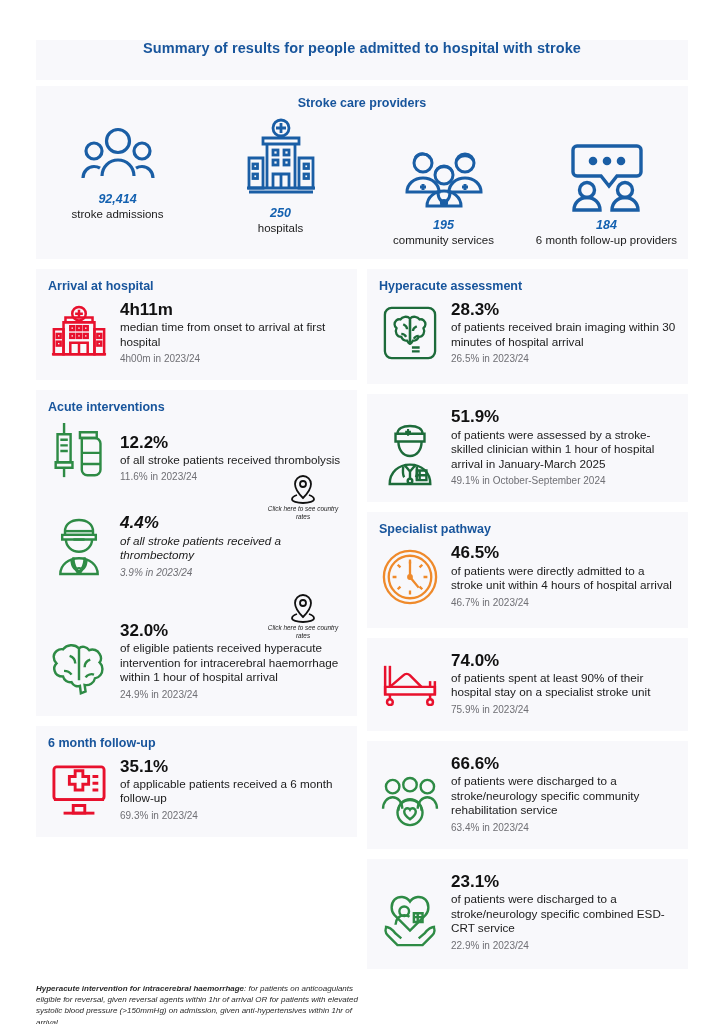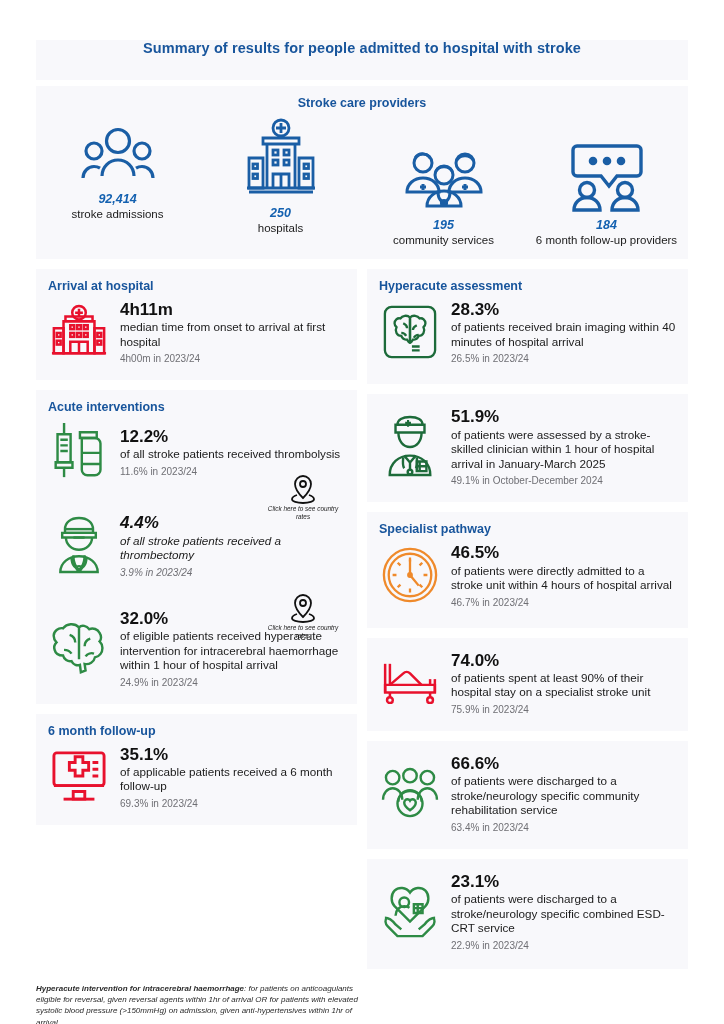--- a/index.html
+++ b/index.html
@@ -47,21 +47,21 @@
   
   .cols { display: flex; gap: 10px; margin-top: 10px; align-items: flex-start; }
   .col-l { width: 322px; }
   .col-r { width: 322px; }
 
   .card { background: #f8f8fb; padding: 10px 12px 12px 12px; margin-bottom: 10px; position: relative; }
   .sec-head {
     font-size: 12.5px; font-weight: bold; color: #18559c; margin-bottom: 6px;
   }
 
-  .metric { display: flex; align-items: center; gap: 10px; margin-bottom: 4px; }
+  .metric { display: flex; align-items: flex-end; gap: 10px; margin-bottom: 4px; }
   .metric .icon-wrap {
     width: 62px; min-width: 62px; height: 62px;
     display: flex; align-items: center; justify-content: center;
   }
   .metric .body { flex: 1; padding-top: 2px; }
   .metric .big { font-size: 17px; font-weight: bold; color: #111; line-height: 1.08; }
   .metric .desc { font-size: 11.7px; color: #1b1b1b; line-height: 1.24; margin-top: 1px; }
   .metric .prev { font-size: 10px; color: #6f6f74; margin-top: 4px; }
 
   
@@ -286,21 +286,21 @@
           <svg width="28" height="30" viewBox="0 0 28 30" style="margin:0 auto;">
             <g fill="none" stroke="#111" stroke-width="1.8">
               <path d="M14 2a8 8 0 0 0-8 8c0 6 8 14 8 14s8-8 8-14a8 8 0 0 0-8-8z"></path>
               <circle cx="14" cy="10" r="3"></circle>
               <path d="M8 21c-3 1-5 2.6-5 4.2C3 27.4 7.9 29 14 29s11-1.6 11-3.8c0-1.6-2-3.2-5-4.2"></path>
             </g>
           </svg>
           <div class="cap">Click here to see country rates</div>
         </div>
 
-        <div class="metric" style="margin-top:30px;">
+        <div class="metric" style="margin-top:42px;">
           <div class="icon-wrap">
             <svg width="60" height="54" viewBox="0 0 64 56">
               <g fill="none" stroke="#2e8b45" stroke-width="2.6">
                 <path d="M32 6c-5-5-13-4-17 1-5-1-10 3-10 8 0 3 1 5 3 7-2 2-3 5-2 8 1 4 5 6 9 6 1 4 5 7 9 6 2 4 6 5 9 4l1 8 5-2-1-7c5 1 10-2 11-7 5-1 8-5 8-10 0-3-1-5-3-7 2-2 2-6 0-9-2-4-7-6-11-4-3-4-8-5-11-2z"></path>
                 <path d="M32 6v34M22 14c3 1 6 4 6 8M44 18c-3 1-6 4-6 8M16 30c3 0 6 1 8 4M48 34c-3-1-7 0-9 3"></path>
               </g>
             </svg>
           </div>
           <div class="body">
             <div class="big">32.0%</div>
@@ -347,21 +347,21 @@
                 <rect x="3" y="3" width="52" height="52" rx="7"></rect>
                 <path d="M29 14c-3-3-8-2-10 1-3-1-6 2-6 5 0 2 1 3 2 4-1 2-1 4 0 6 1 2 3 3 5 3 1 3 3 4 6 4 1 2 2 3 3 3V14z"></path>
                 <path d="M29 14c3-3 8-2 10 1 3-1 6 2 6 5 0 2-1 3-2 4 1 2 1 4 0 6-1 2-3 3-5 3-1 3-3 4-6 4-1 2-2 3-3 3V14z"></path>
                 <path d="M22 20c2 1 4 2 4 5M36 22c-2 1-4 3-4 5M20 30c2 0 4 1 5 3M38 32c-2 0-4 1-5 3"></path>
                 <path d="M31 44h8M31 48h8"></path>
               </g>
             </svg>
           </div>
           <div class="body">
             <div class="big">28.3%</div>
-            <div class="desc">of patients received brain imaging within 40 minutes of hospital arrival</div>
+            <div class="desc">of patients received brain imaging within 30 minutes of hospital arrival</div>
             <div class="prev">26.5% in 2023/24</div>
           </div>
         </div>
       </div>
 
       <div class="card" style="padding-top:12px;">
         <div class="metric">
           <div class="icon-wrap">
             <svg width="56" height="62" viewBox="0 0 58 64">
               <g fill="none" stroke="#1d6b3a" stroke-width="2.5">
@@ -375,21 +375,21 @@
                 <path d="M29 49v8"></path>
                 <circle cx="29" cy="59" r="2.4"></circle>
                 <path d="M36 48h10v10H36z"></path>
                 <path d="M39 48v10M36 53h10"></path>
               </g>
             </svg>
           </div>
           <div class="body">
             <div class="big">51.9%</div>
             <div class="desc">of patients were assessed by a stroke-skilled clinician within 1 hour of hospital arrival in January-March 2025</div>
-            <div class="prev">49.1% in October-December 2024</div>
+            <div class="prev">49.1% in October-September 2024</div>
           </div>
         </div>
       </div>
 
       <div class="card" style="padding-bottom:16px;">
         <div class="sec-head">Specialist pathway</div>
 
         <div class="metric">
           <div class="icon-wrap">
             <svg width="58" height="58" viewBox="0 0 60 60">

